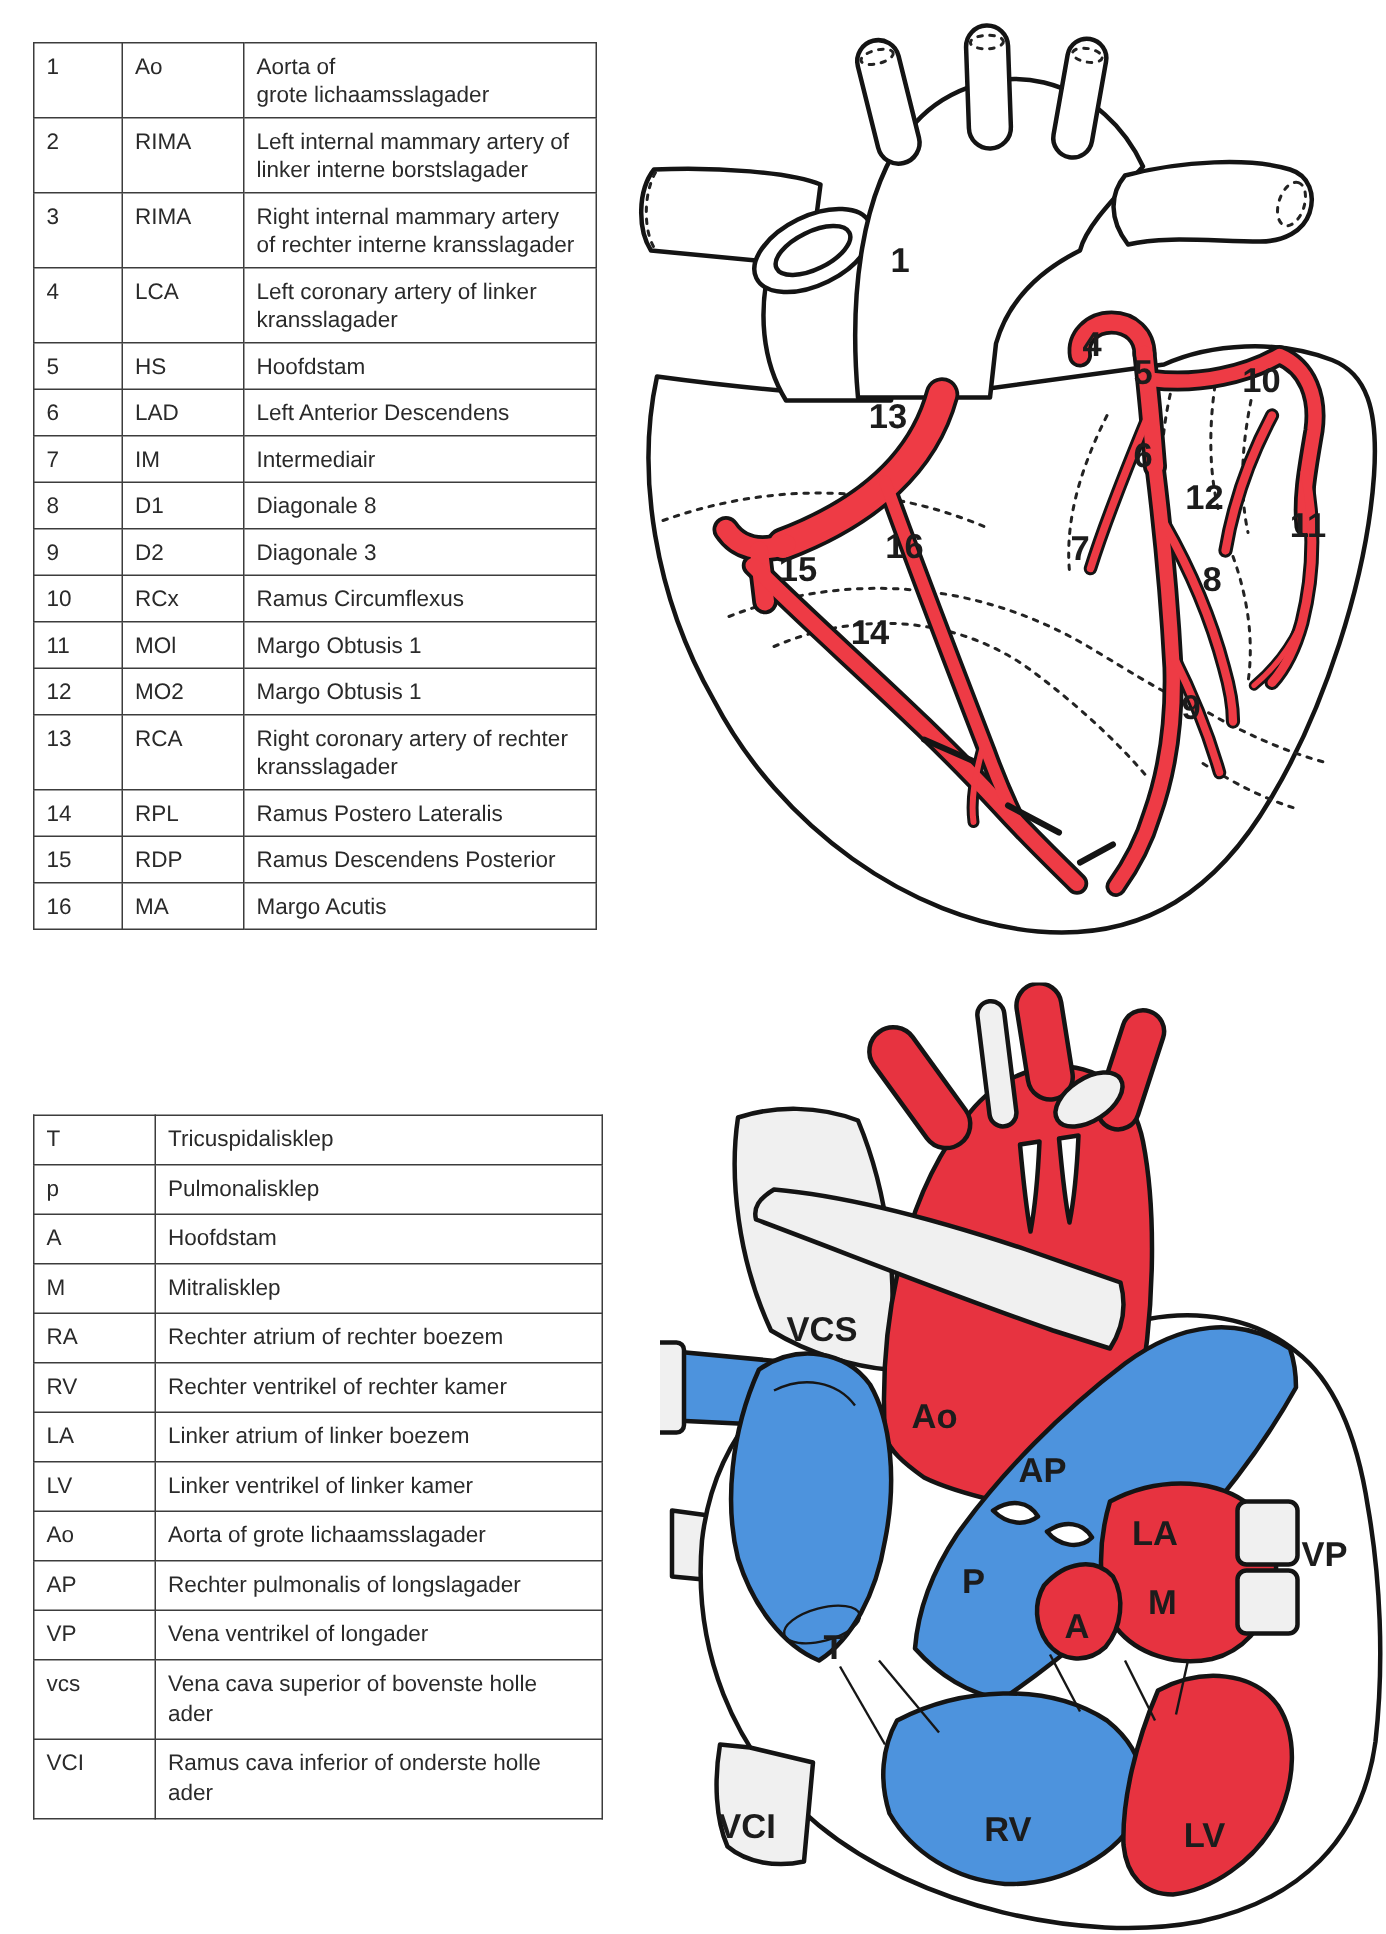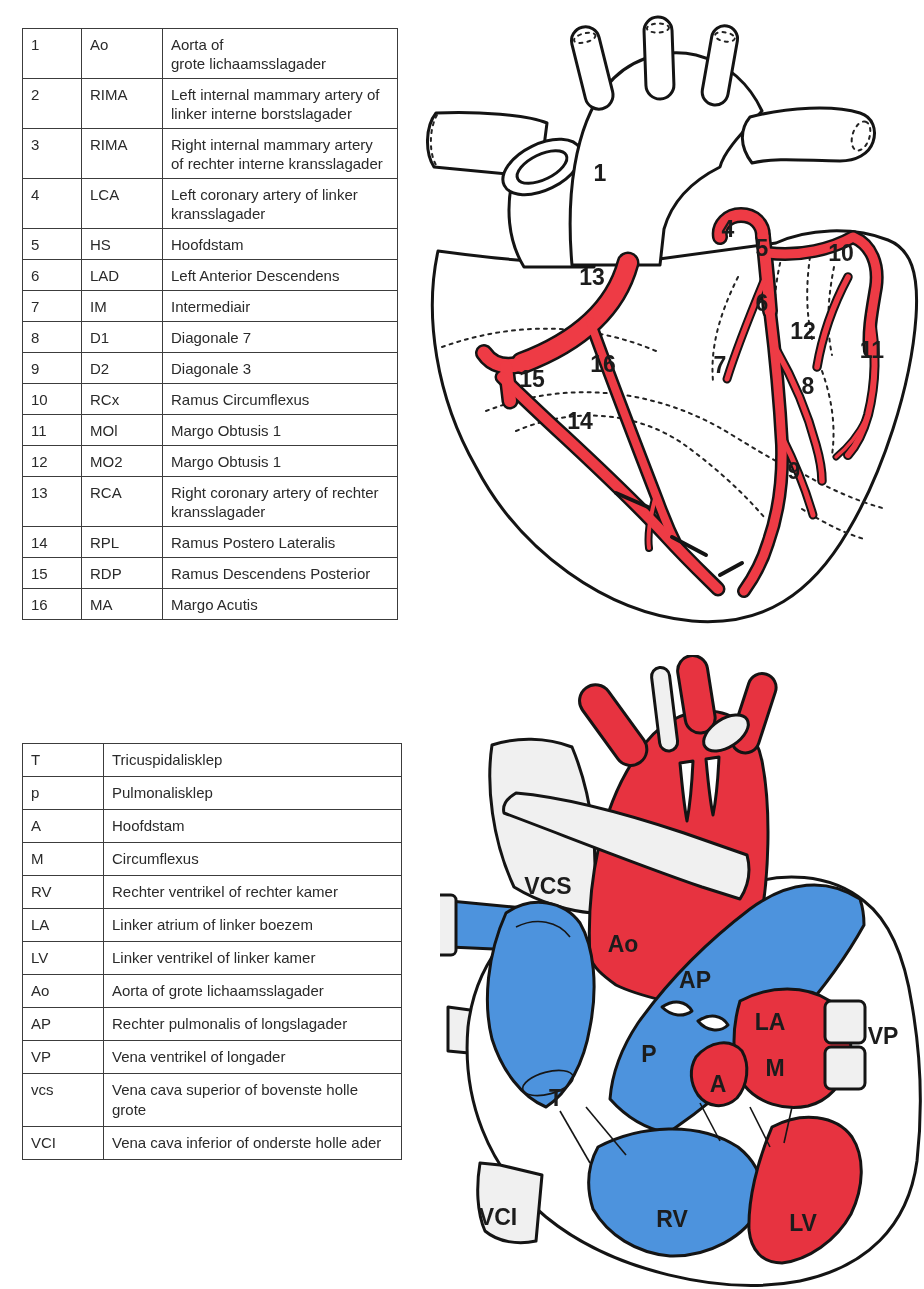--- a/index.html
+++ b/index.html
@@ -73,21 +73,21 @@
         <td class="col-desc">Left Anterior Descendens</td>
       </tr>
       <tr>
         <td class="col-num">7</td>
         <td class="col-abbr">IM</td>
         <td class="col-desc">Intermediair</td>
       </tr>
       <tr>
         <td class="col-num">8</td>
         <td class="col-abbr">D1</td>
-        <td class="col-desc">Diagonale 7</td>
+        <td class="col-desc">Diagonale 8</td>
       </tr>
       <tr>
         <td class="col-num">9</td>
         <td class="col-abbr">D2</td>
         <td class="col-desc">Diagonale 3</td>
       </tr>
       <tr>
         <td class="col-num">10</td>
         <td class="col-abbr">RCx</td>
         <td class="col-desc">Ramus Circumflexus</td>
@@ -134,21 +134,25 @@
       <tr>
         <td class="col-abbr">p</td>
         <td class="col-desc">Pulmonalisklep</td>
       </tr>
       <tr>
         <td class="col-abbr">A</td>
         <td class="col-desc">Hoofdstam</td>
       </tr>
       <tr>
         <td class="col-abbr">M</td>
-        <td class="col-desc">Circumflexus</td>
+        <td class="col-desc">Mitralisklep</td>
+      </tr>
+      <tr>
+        <td class="col-abbr">RA</td>
+        <td class="col-desc">Rechter atrium of rechter boezem</td>
       </tr>
       <tr>
         <td class="col-abbr">RV</td>
         <td class="col-desc">Rechter ventrikel of rechter kamer</td>
       </tr>
       <tr>
         <td class="col-abbr">LA</td>
         <td class="col-desc">Linker atrium of linker boezem</td>
       </tr>
       <tr>
@@ -163,25 +167,25 @@
         <td class="col-abbr">AP</td>
         <td class="col-desc">Rechter pulmonalis of longslagader</td>
       </tr>
       <tr>
         <td class="col-abbr">VP</td>
         <td class="col-desc">Vena ventrikel of longader</td>
       </tr>
       <tr>
         <td class="col-abbr">vcs</td>
         <td class="col-desc">Vena cava superior of bovenste holle
-grote</td>
+ader</td>
       </tr>
       <tr>
         <td class="col-abbr">VCI</td>
-        <td class="col-desc">Vena cava inferior of onderste holle ader</td>
+        <td class="col-desc">Ramus cava inferior of onderste holle ader</td>
       </tr>
     </tbody>
 </table>
 
 <svg id="coronary-svg" width="504" height="630" viewBox="0 0 504 630">
 
   <path class="o" d="M 18,236 C 4,300 16,382 56,452 C 100,536 186,598 272,606 C 344,612 392,578 428,516
        C 462,459 491,373 496,302 C 499,258 491,234 468,225 C 432,211 387,214 356,228
        L 210,248 C 142,252 62,242 18,236 Z"></path>
 

